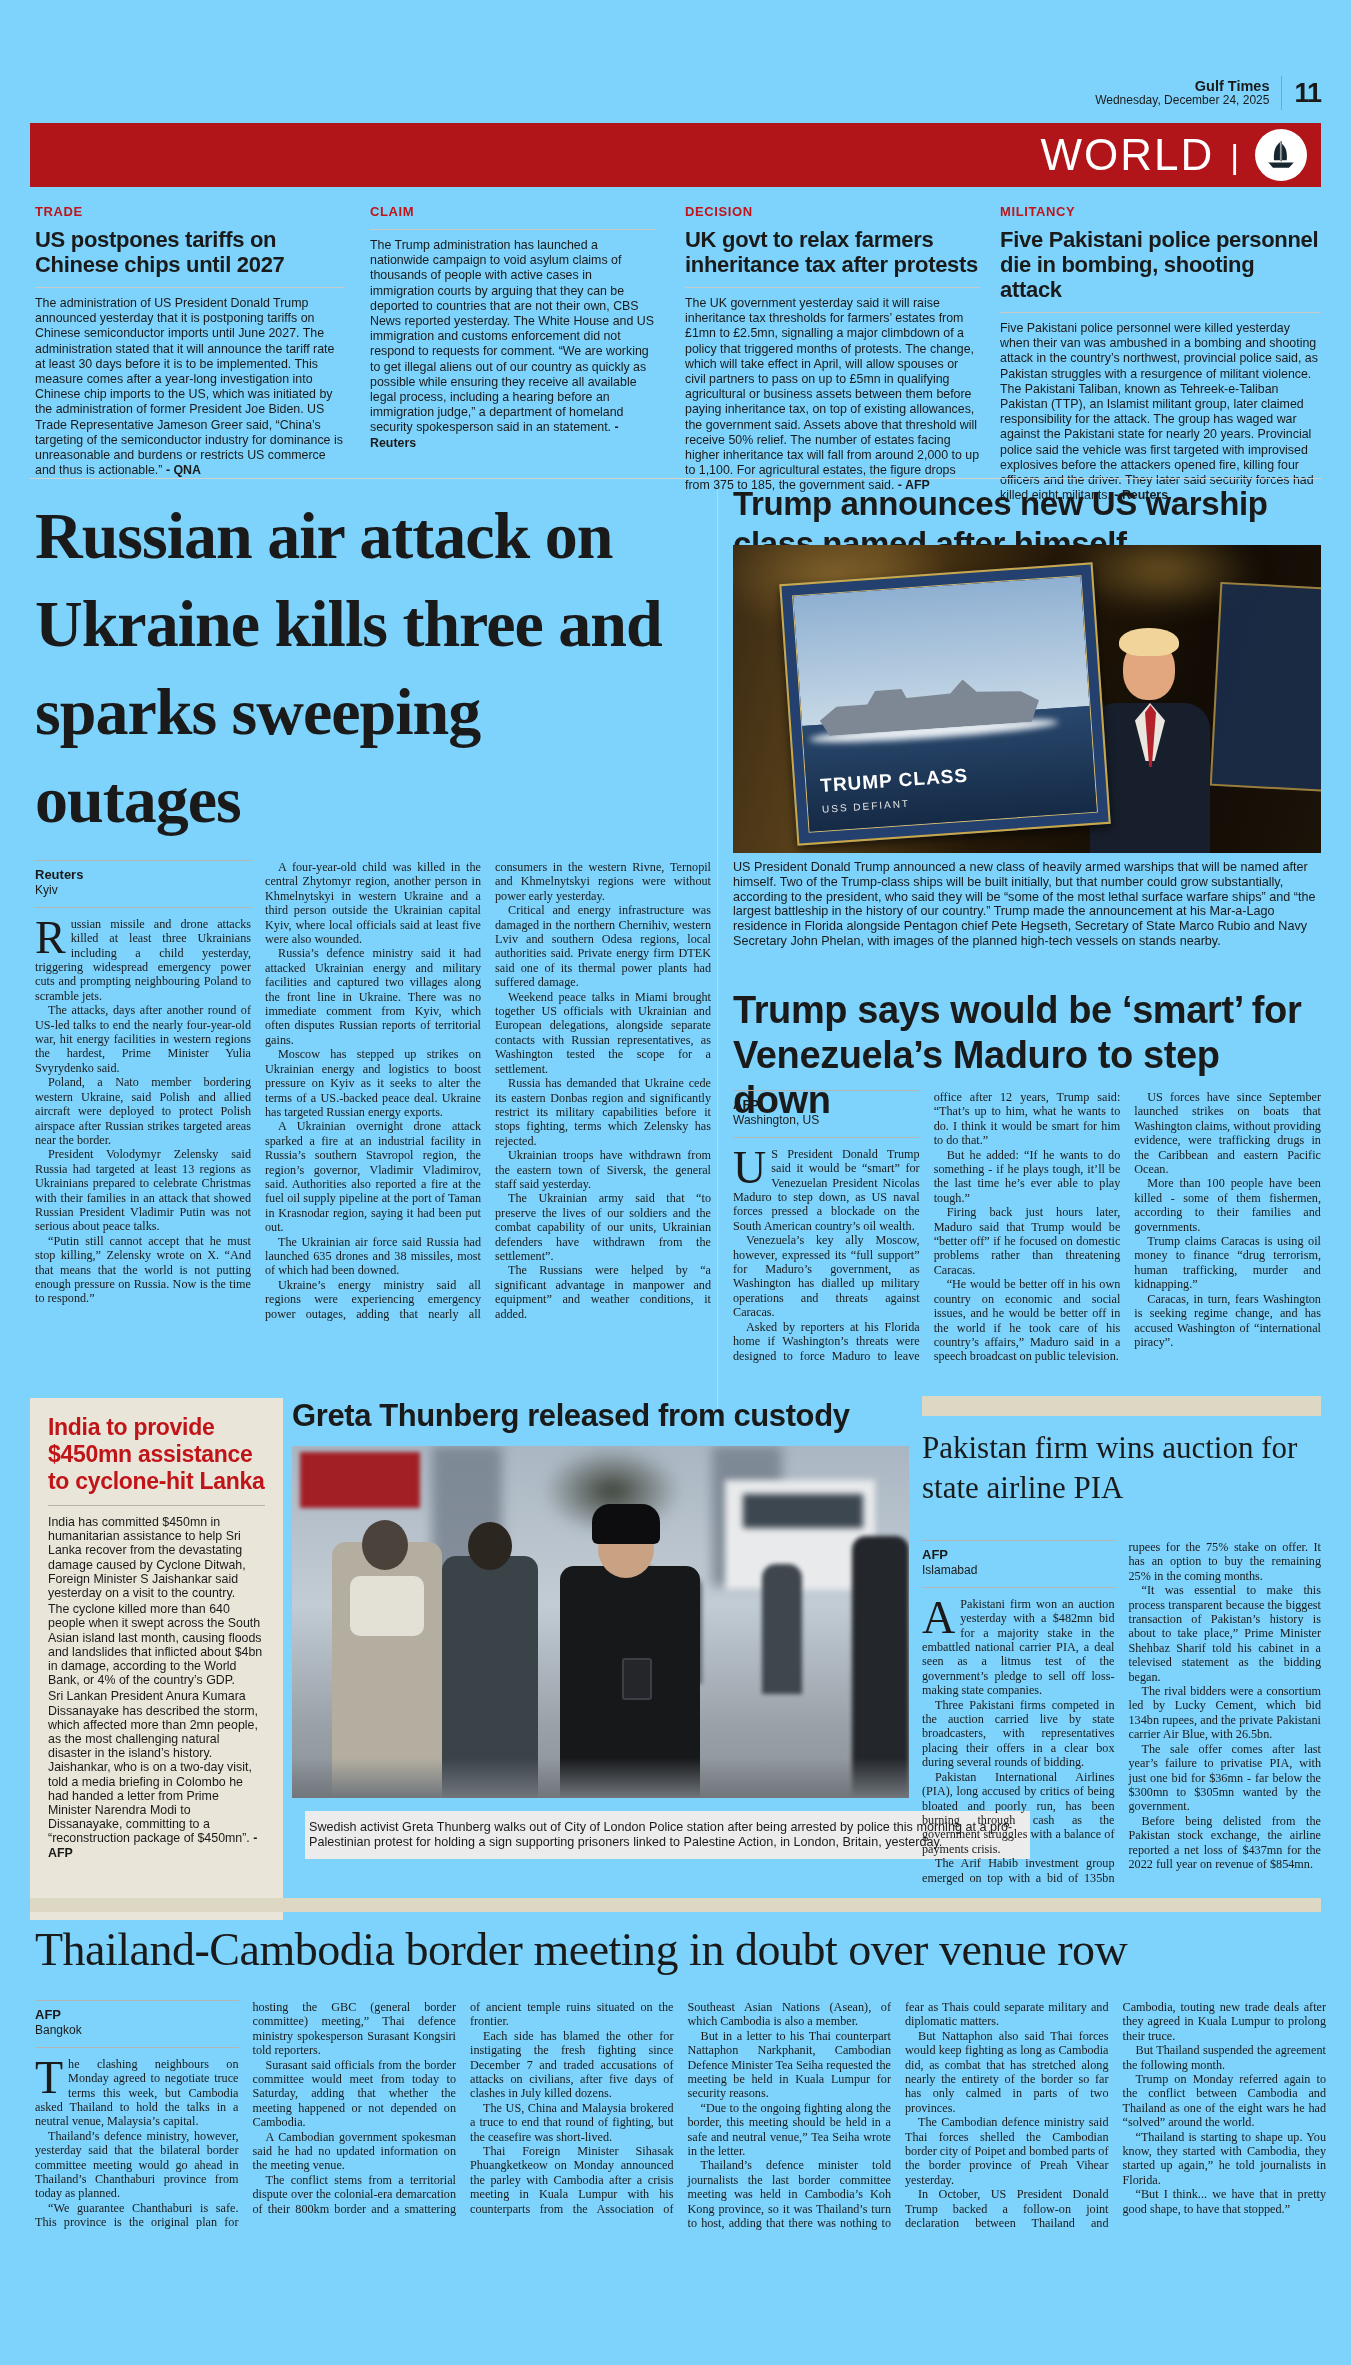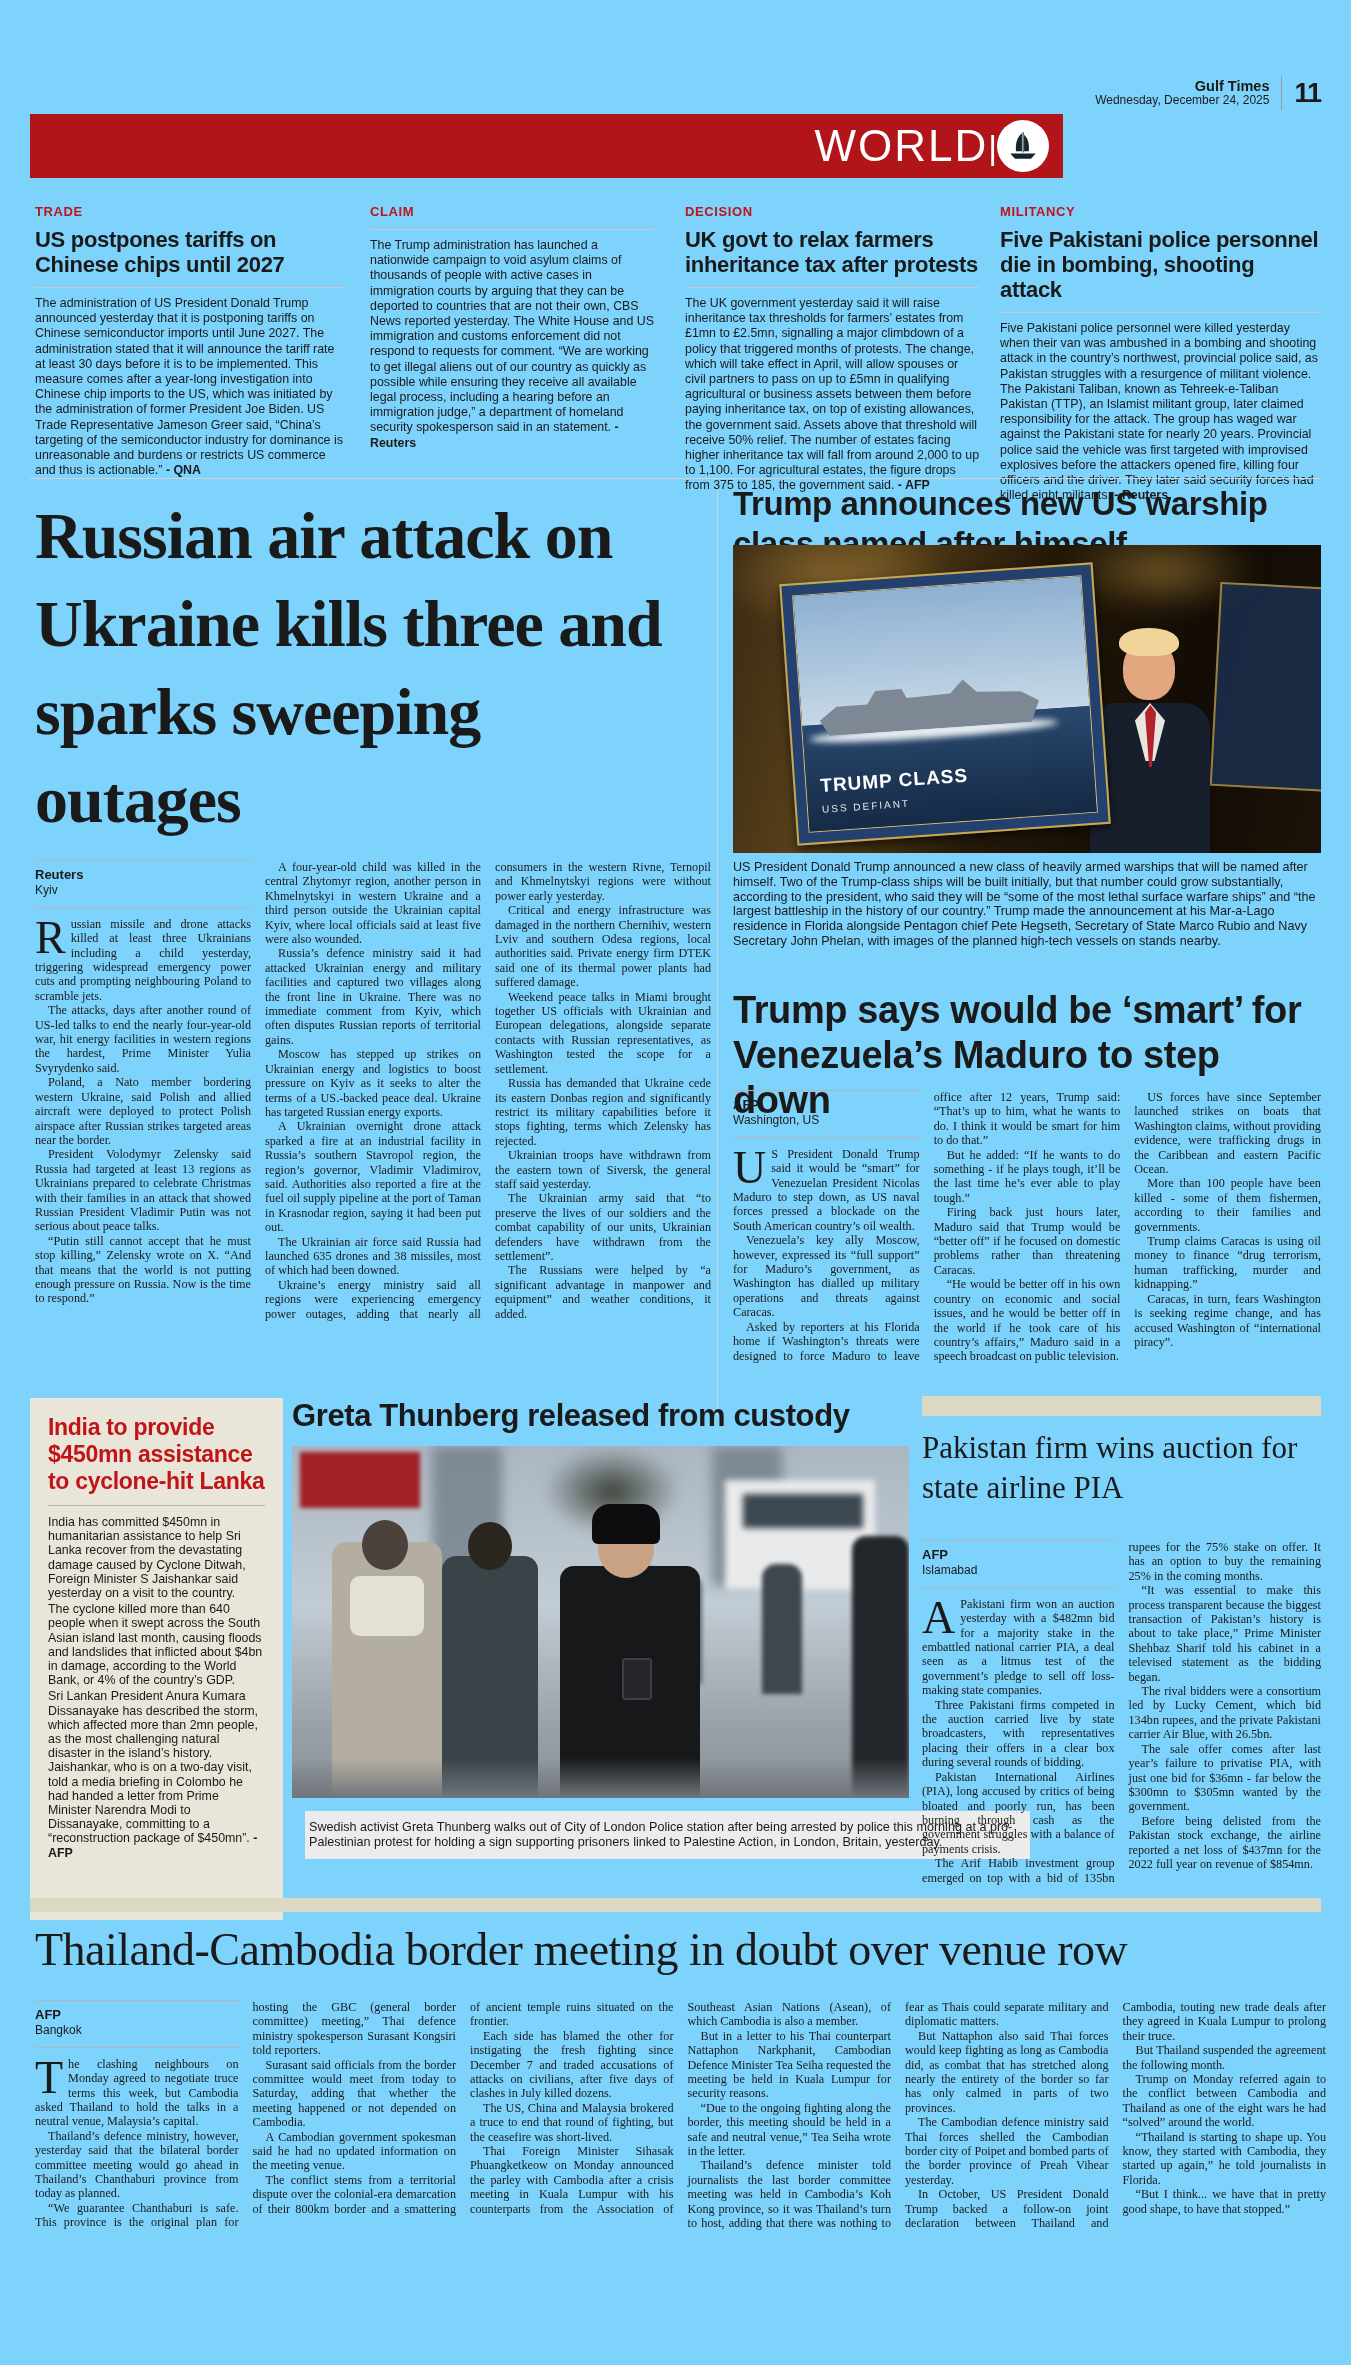--- a/index.html
+++ b/index.html
@@ -7,22 +7,22 @@
         font-family:"Liberation Sans",sans-serif;color:#1a1a1a;overflow:hidden;}
 
   
   .mast{position:absolute;top:76px;right:30px;display:flex;align-items:center;gap:12px;}
   .mast .mtxt{text-align:right;line-height:1.15;}
   .mast .paper{font-weight:bold;font-size:14.5px;}
   .mast .date{font-size:12px;}
   .mast .vr{width:1px;height:34px;background:#9a9a9a;}
   .mast .pnum{font-size:27px;font-weight:bold;letter-spacing:-1px;}
 
-  .banner{position:absolute;left:30px;top:114px;width:1033px;height:64px;background:#b11419;
-          display:flex;align-items:center;justify-content:flex-end;gap:0;padding-right:14px;box-sizing:border-box;}
+  .banner{position:absolute;left:30px;top:123px;width:1291px;height:64px;background:#b11419;
+          display:flex;align-items:center;justify-content:flex-end;gap:16px;padding-right:14px;box-sizing:border-box;}
   .banner .sect{color:#fff;font-size:44px;font-weight:300;letter-spacing:2px;}
   .banner .pipe{color:#fff;font-size:34px;font-weight:200;margin-top:2px;}
   .banner .logo{width:52px;height:52px;border-radius:50%;background:#fff;display:flex;align-items:center;justify-content:center;}
   .banner .logo svg{width:34px;height:34px;}
 
   
   .brief{position:absolute;top:204px;}
   .kicker{color:#c01418;font-weight:bold;font-size:13px;letter-spacing:.6px;}
   .brief-h{margin:8px 0 0 0;font-size:22px;line-height:25px;font-weight:800;letter-spacing:-.3px;}
   .brief-rule{height:1px;background:#c9c9c9;margin:10px 0 8px 0;}

